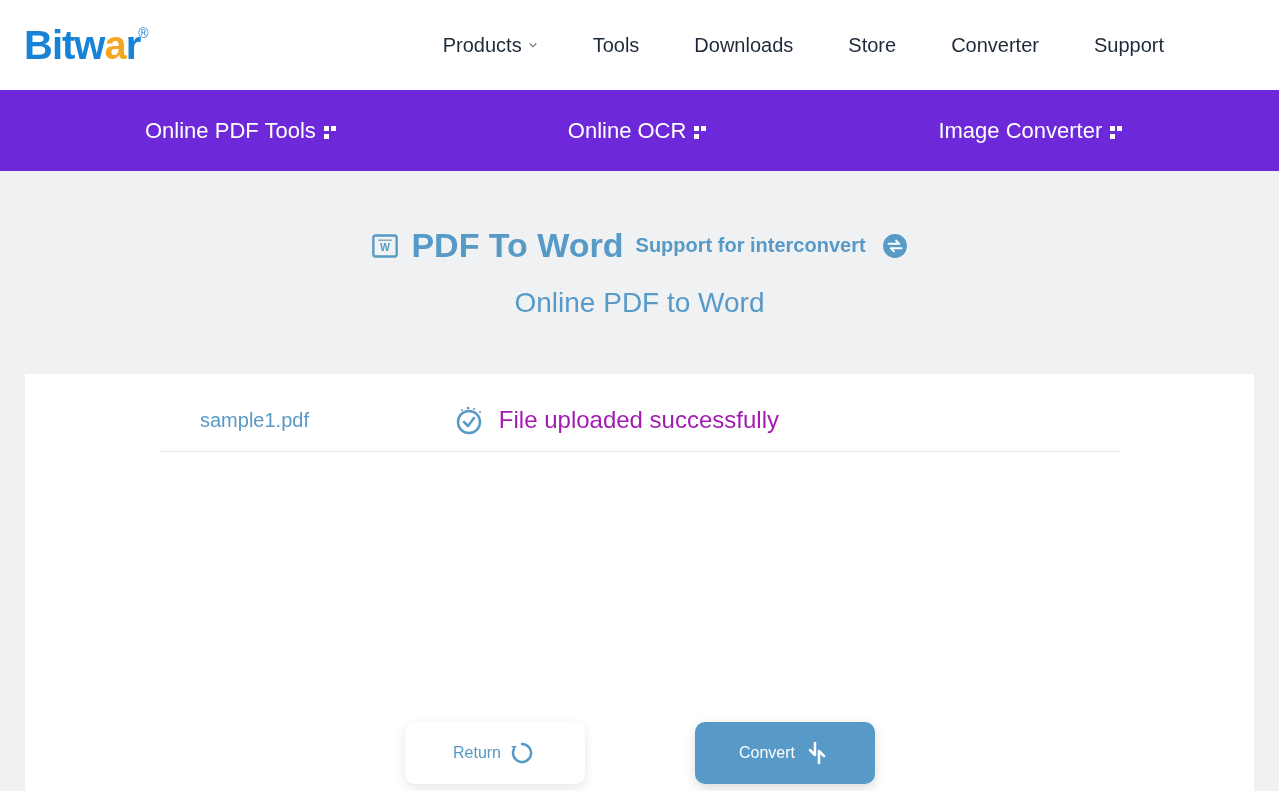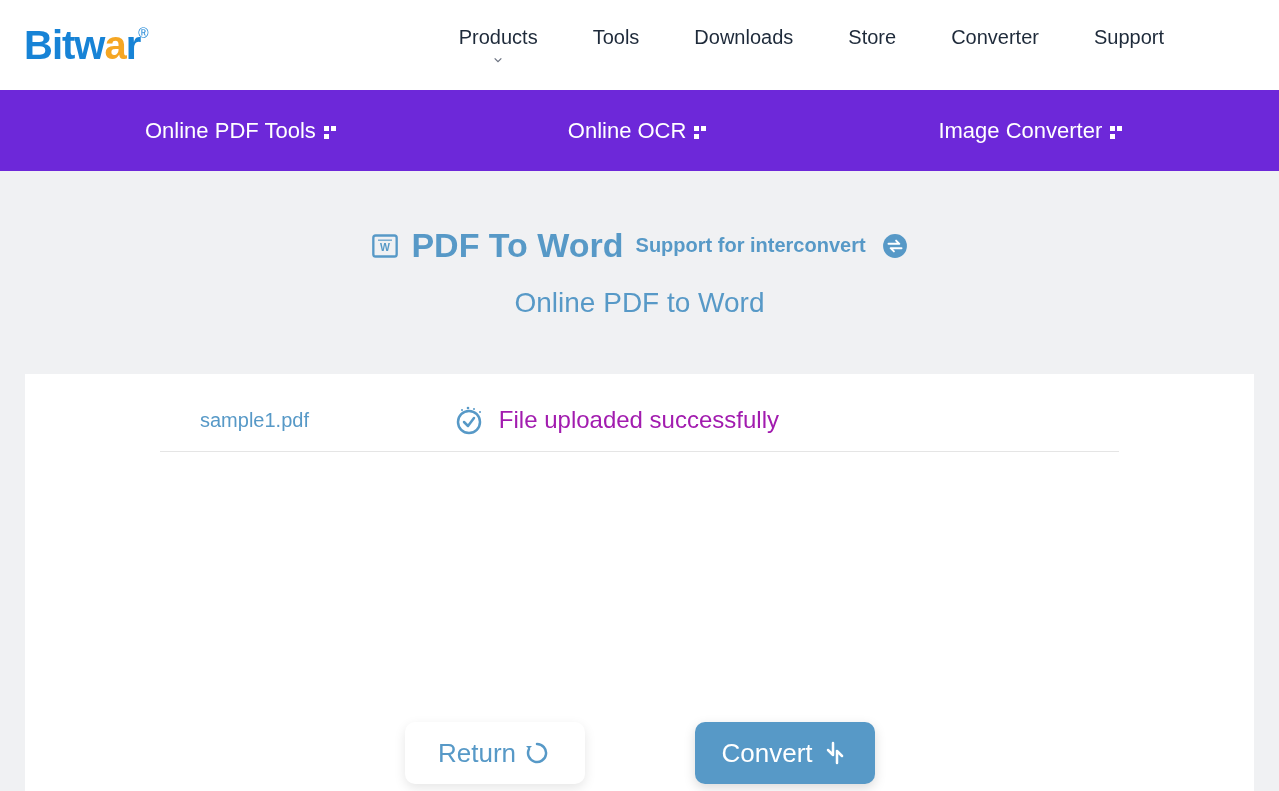--- a/index.html
+++ b/index.html
@@ -53,21 +53,20 @@
       padding-right: 95px;
     }
     
     .nav-item {
       color: #1e2a3a;
       font-size: 20px;
       cursor: pointer;
       display: flex;
       align-items: center;
       gap: 6px;
-      flex-direction: column;
     }
     
     .chevron-down {
       width: 10px;
       height: 10px;
     }
     
     .sub-nav {
       background: #6d28d9;
       height: 81px;
@@ -195,21 +194,21 @@
     }
     
     .btn {
       display: flex;
       align-items: center;
       justify-content: center;
       gap: 7px;
       width: 180px;
       height: 62px;
       border-radius: 10px;
-      font-size: 26px;
+      font-size: 16px;
       cursor: pointer;
       border: none;
     }
     
     .btn-return {
       background: #ffffff;
       color: #5799c7;
       box-shadow: 0 4px 12px rgba(0,0,0,0.1);
     }
     

